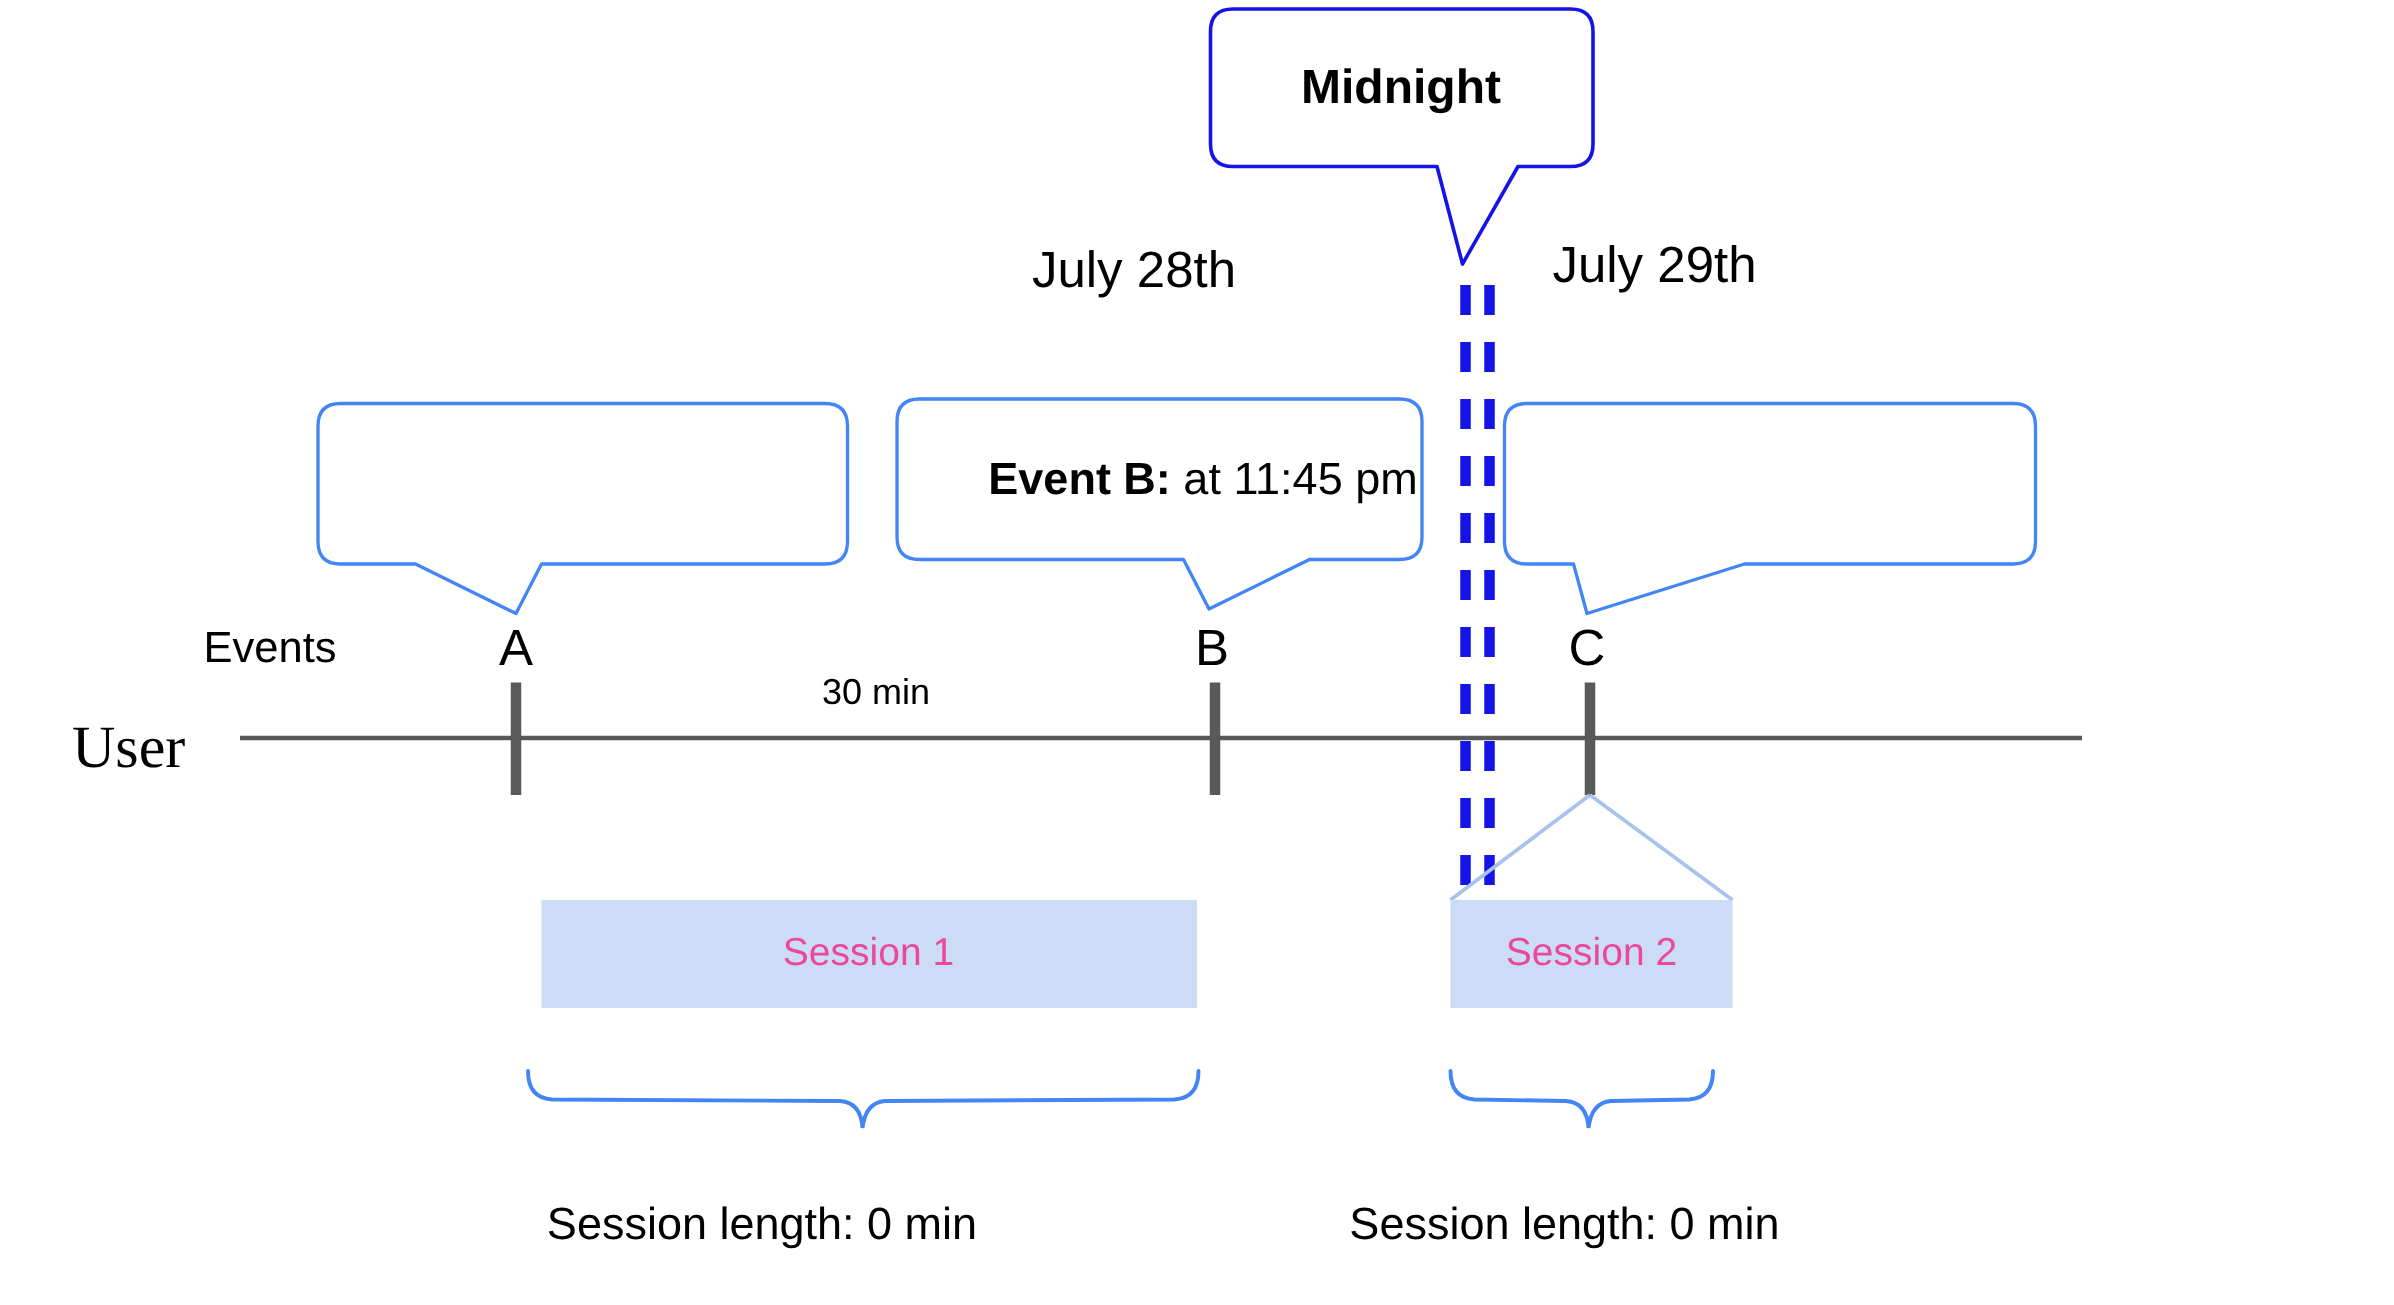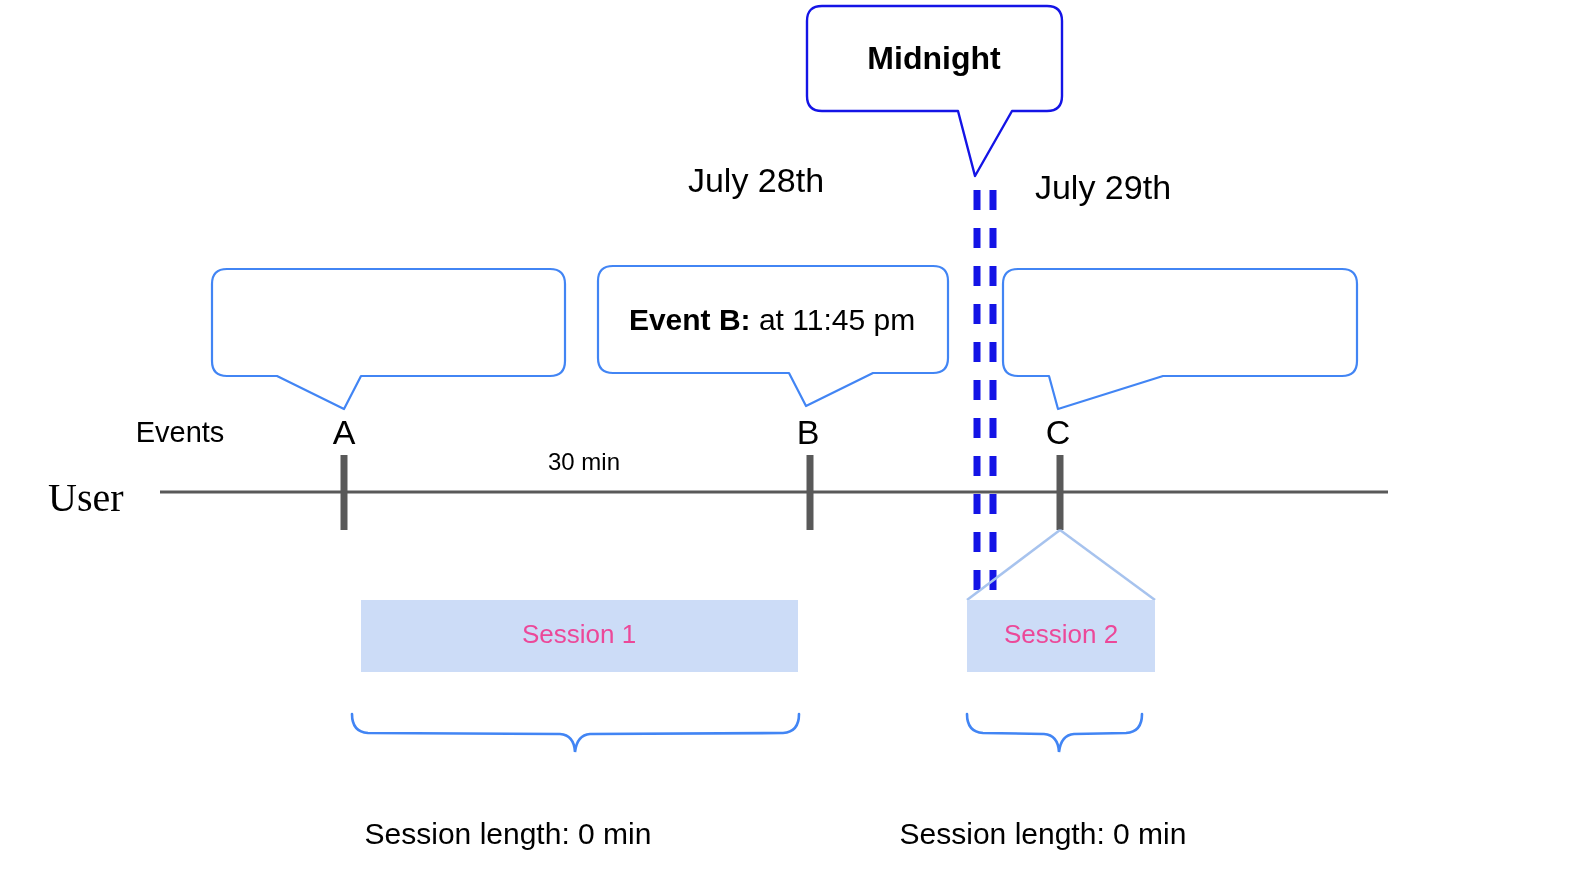--- a/index.html
+++ b/index.html
@@ -55,21 +55,20 @@
     color: #000;
     text-align: center;
   }
   .session-label {
     font-size: 26px;
     color: #ec4899;
   }
   .length-label {
     font-size: 30px;
     color: #000;
-    margin-top: 17px;
   }
   .callout-text {
     position: absolute;
     font-size: 30px;
     white-space: nowrap;
     transform: translate(-50%, -50%);
     color: #000;
   }
   .callout-text b {
     font-weight: bold;
@@ -197,24 +196,24 @@
                L 1126 733
                Q 1142 732 1142 714"></path>
     </g>
 
   </svg>
 
   <div class="midnight-text" style="left:934px; top:58px;">Midnight</div>
 
   <div class="txt txt-center date-label" style="left:756px; top:163px;">July 28th</div>
 
-  <div class="txt txt-center date-label" style="left:1103px; top:170px;">July 29th</div>
-
-
-  <div class="callout-text" style="left:772px; top:320px;">
+  <div class="txt txt-center date-label" style="left:1103px; top:160px;">July 29th</div>
+
+
+  <div class="callout-text" style="left:802px; top:320px;">
     <b>Event B:</b><span> at 11:45 pm</span>
   </div>
 
 
   <div class="txt txt-center axis-label-events" style="left:180px; top:418px;">Events</div>
 
   <div class="txt txt-center event-letter" style="left:344px; top:415px;">A</div>
 
   <div class="txt txt-center event-letter" style="left:808px; top:415px;">B</div>
 

